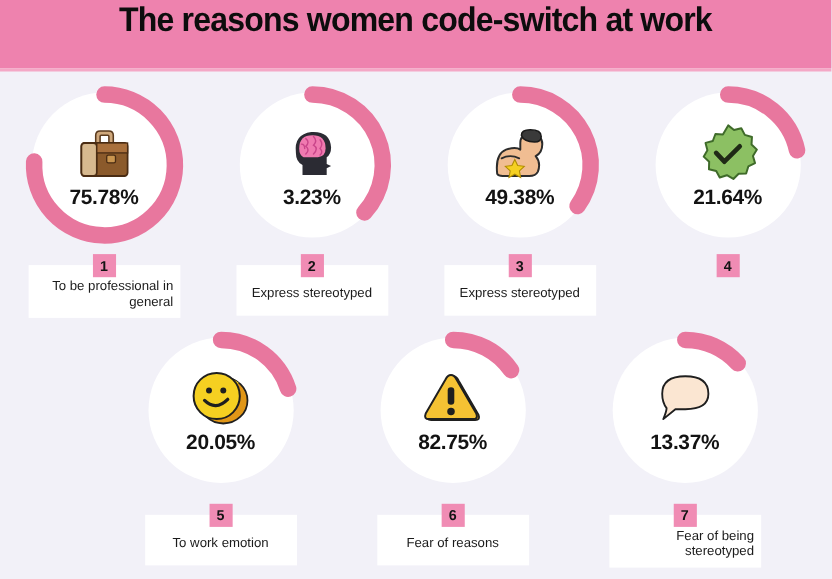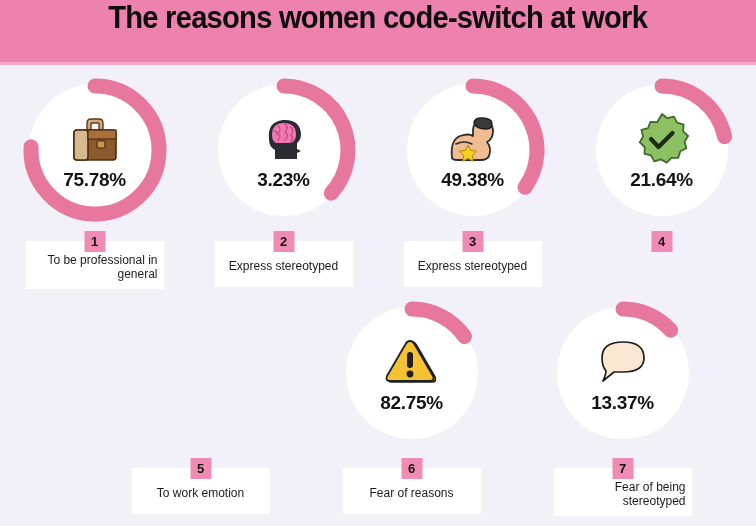--- a/index.html
+++ b/index.html
@@ -266,20 +266,39 @@
     </svg>
             </div>
             <div class="pct">21.64%</div>
           </div>
         </div>
         <div class="badge">4</div>
       </div>
     </div>
   <div class="row" id="row-bottom">
       <div class="card">
+        <div class="donut-wrap">
+          <div class="donut-disc"></div>
+          <svg class="donut-svg" viewBox="0 0 150 150">
+            <path d="M 75 11 A 64 64 0 0 1 135.9294481245233 55.41423089993596" fill="none" stroke="#e8779e" stroke-width="15" stroke-linecap="round"></path>
+          </svg>
+          <div class="donut-inner">
+            <div class="icon-slot">
+              <svg width="56" height="52" viewBox="0 0 56 52">
+      <ellipse cx="30" cy="28" rx="22" ry="21" fill="#e09617" stroke="#1f1f1f" stroke-width="1.6"></ellipse>
+      <path d="M8 26 A22 21 0 0 1 44 12 L22 46 A22 21 0 0 1 8 26 Z" fill="#f5d021"></path>
+      <circle cx="24" cy="24" r="21" fill="#f5d021" stroke="#1f1f1f" stroke-width="1.8"></circle>
+      <circle cx="17" cy="19" r="2.7" fill="#1f1f1f"></circle>
+      <circle cx="30" cy="19" r="2.7" fill="#1f1f1f"></circle>
+      <path d="M13 28 Q23 38 34 27" fill="none" stroke="#1f1f1f" stroke-width="3" stroke-linecap="round"></path>
+    </svg>
+            </div>
+            <div class="pct">20.05%</div>
+          </div>
+        </div>
         <div class="plate">
           <div class="plate-text">To work emotion</div>
         </div>
         <div class="badge">5</div>
       </div>
       <div class="card">
         <div class="donut-wrap">
           <div class="donut-disc"></div>
           <svg class="donut-svg" viewBox="0 0 150 150">
             <path d="M 75 11 A 64 64 0 0 1 127.5688446097696 38.496348451231654" fill="none" stroke="#e8779e" stroke-width="15" stroke-linecap="round"></path>

